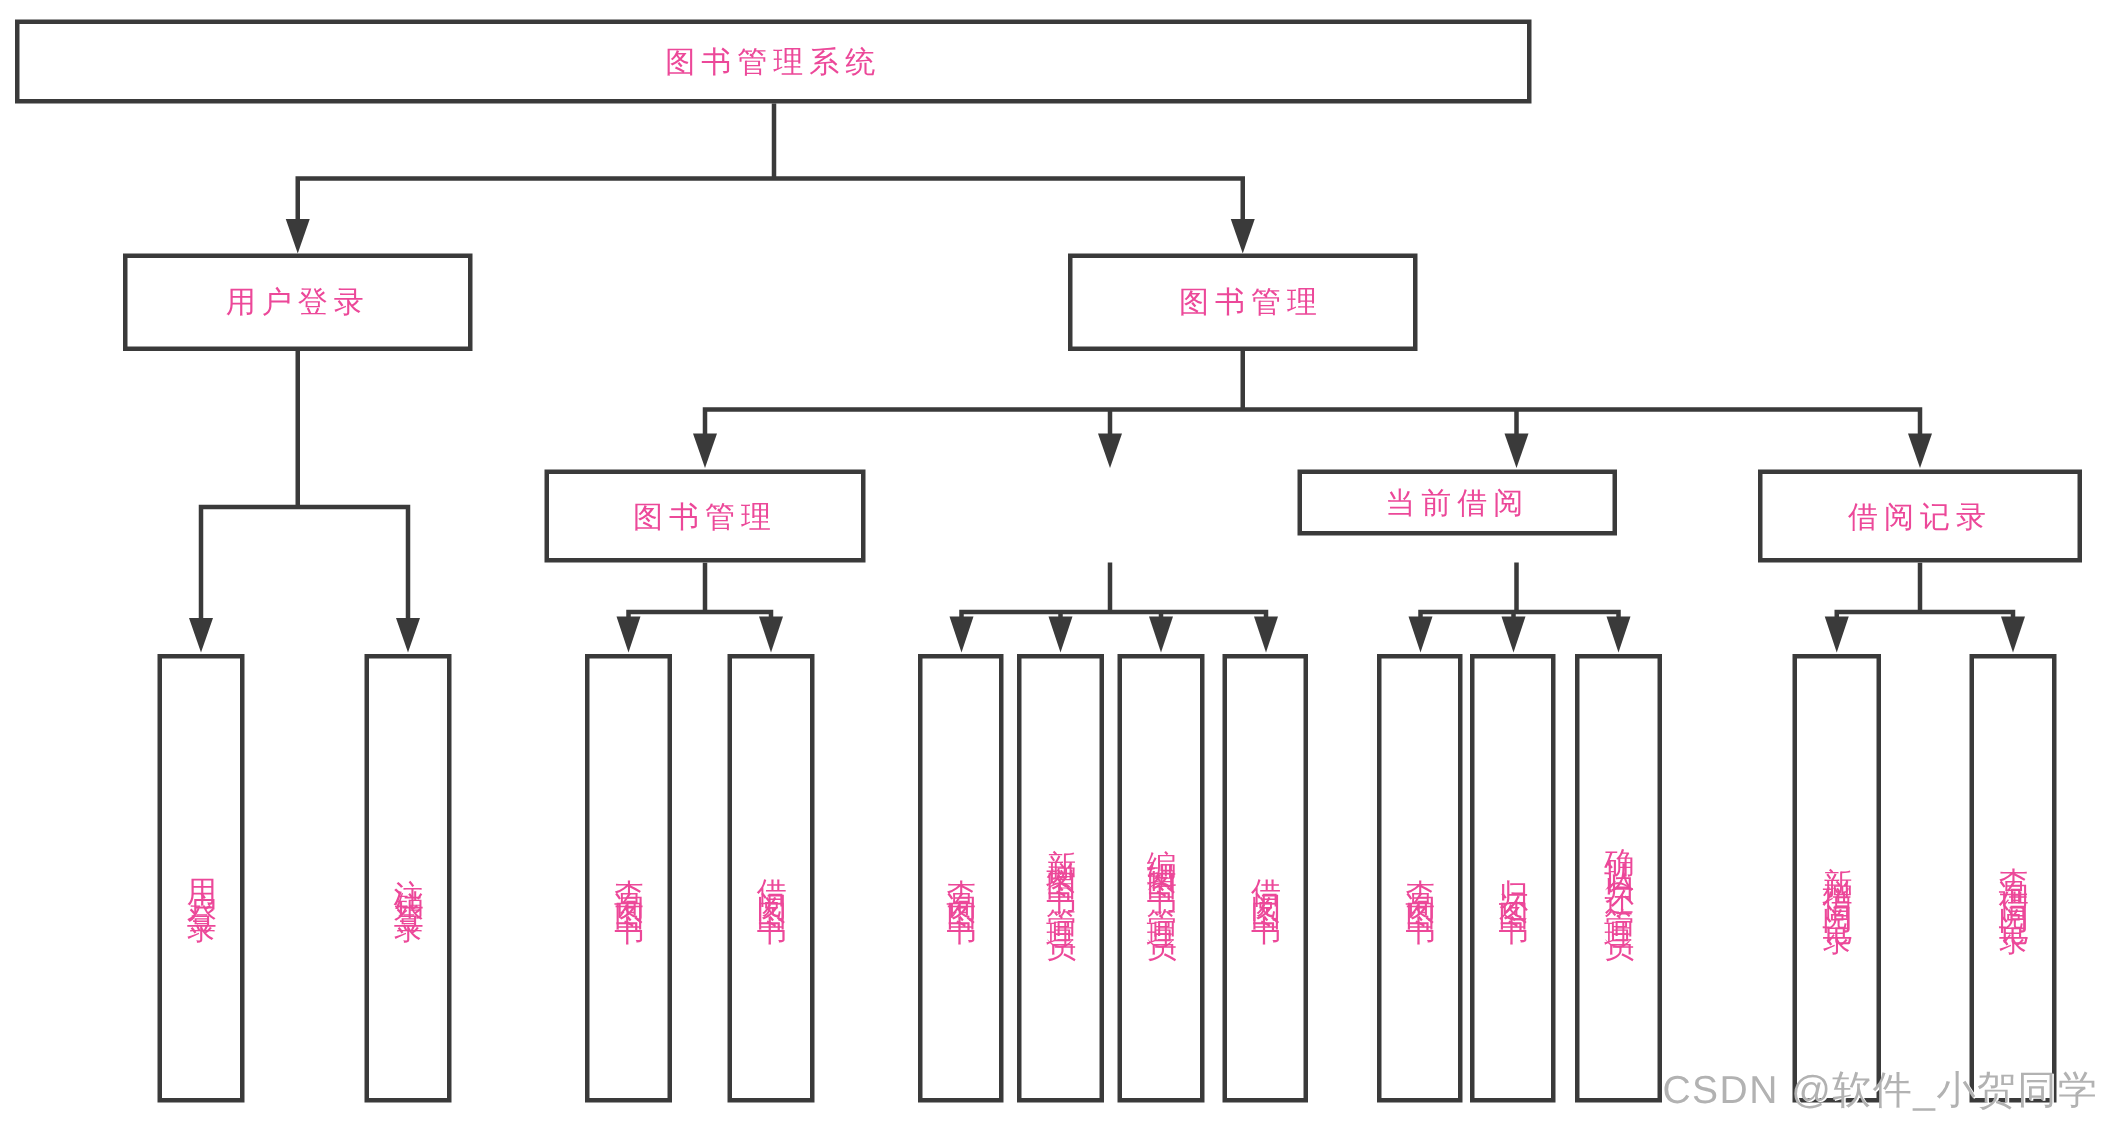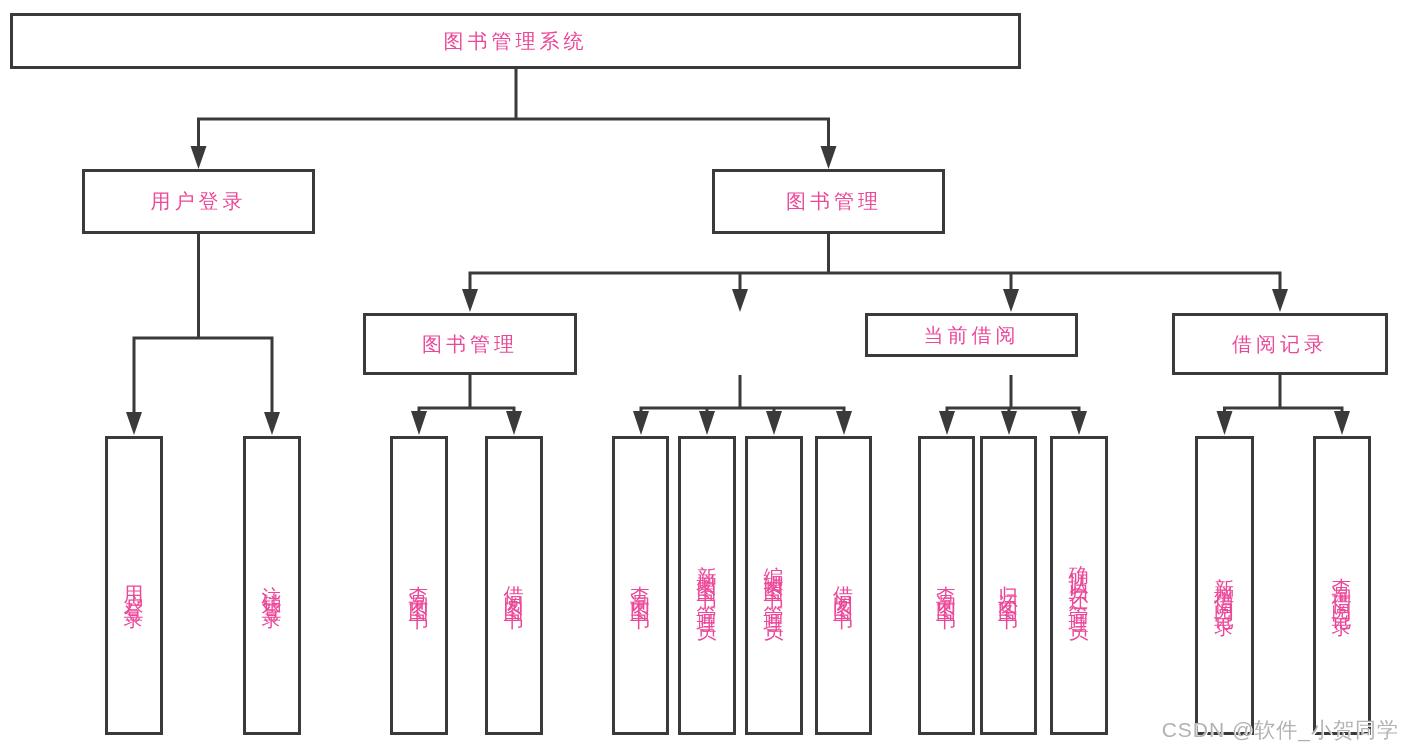--- a/index.html
+++ b/index.html
@@ -40,21 +40,21 @@
     writing-mode: vertical-rl;
     font-size: 20px;
     letter-spacing: 8px;
     line-height: 1;
     white-space: nowrap;
   }
   .watermark {
     position: absolute;
     right: 6px;
     bottom: 3px;
-    font-size: 21px;
+    font-size: 26px;
     letter-spacing: 1px;
     color: #b2b2b2;
     text-shadow: 1px 1px 0 #ffffff;
     white-space: nowrap;
   }
 </style>
 </head>
 <body>
 
 <div class="stage">

